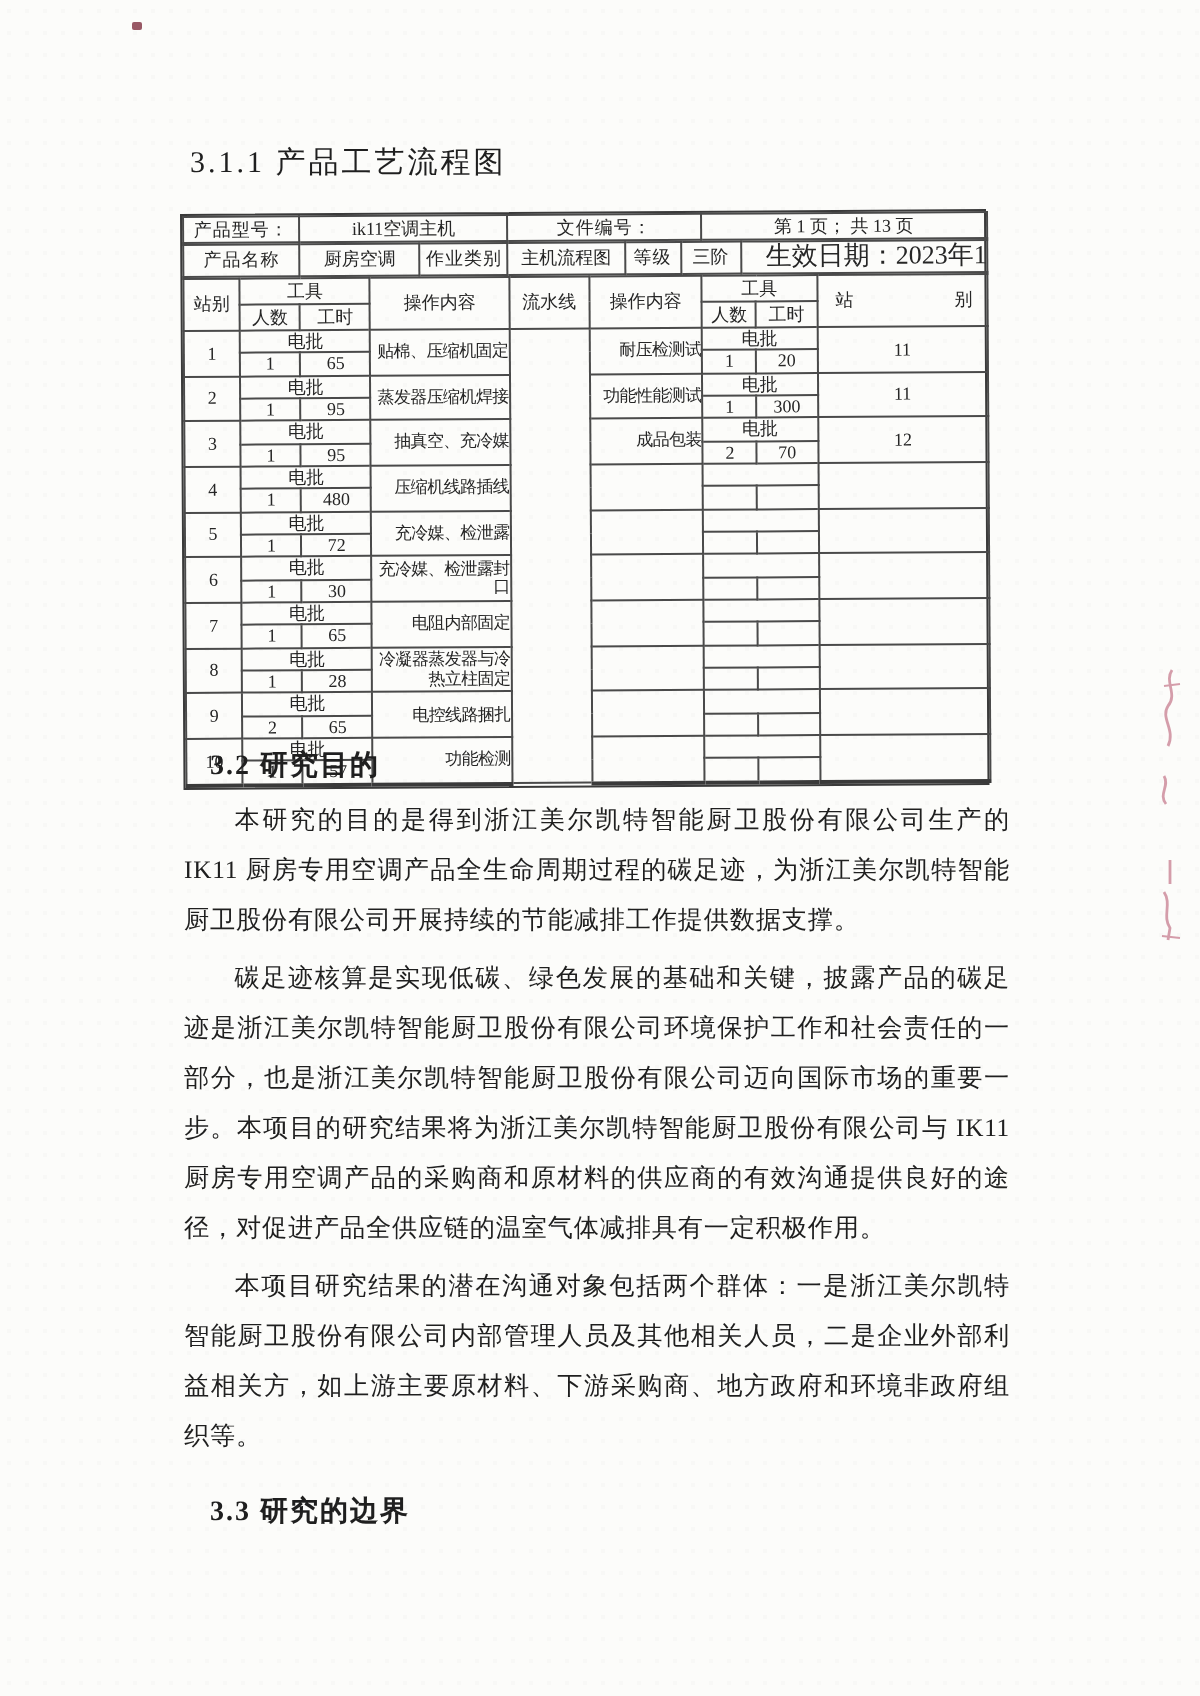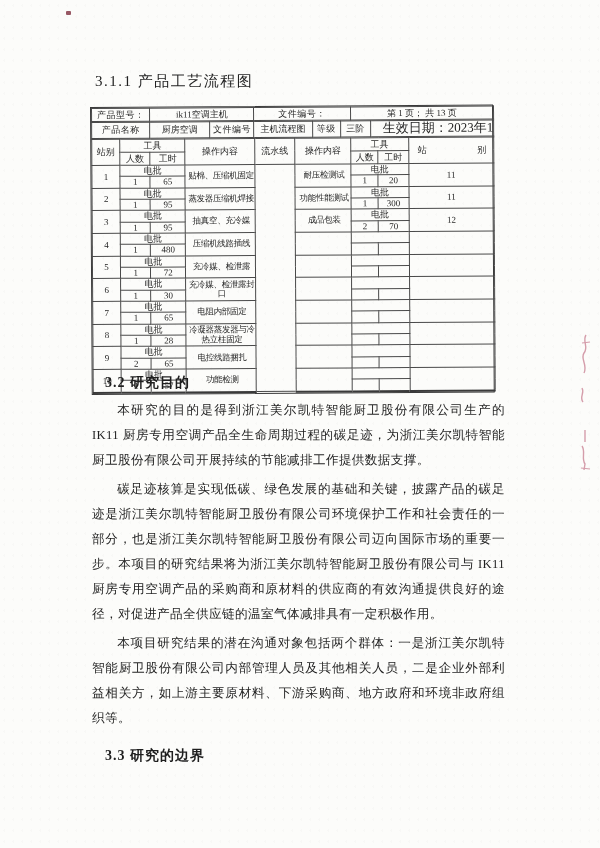--- a/index.html
+++ b/index.html
@@ -32,21 +32,21 @@
   .t-head td{height:12px;}
   .t-head .lbl{letter-spacing:0.5px;}
   .t-head .date{font-size:13px;padding-left:12px;}
   .t-main th{height:12px;}
   .c-stL{word-break:break-all;white-space:normal;line-height:1.3;text-align:center;}
   .c-st-r span{display:inline-block;}
   .c-st-r{text-align:left;}
   .c-st-r .sl{margin-left:9px;}
   .c-st-r .sr{float:right;margin-right:7px;}
   .t-main td{height:10px;}
-  .c-op{font-size:8.5px;text-align:center;padding-left:2px;white-space:normal;line-height:1.1;letter-spacing:-0.3px;}
+  .c-op{font-size:8.5px;text-align:right;padding-left:2px;white-space:normal;line-height:1.1;letter-spacing:-0.3px;}
   .t-main .outer-b{border-bottom:2px solid #3a3a3a;}
   .table-box .frame{border:1.5px solid #3a3a3a;}
 
   
   .body-text{position:absolute;left:88px;top:374px;width:421px;}
   .sec-h{font-size:14px;font-weight:bold;letter-spacing:1px;margin:0 0 6px 17px;}
   .para{
     margin:4px;font-size:12.6px;line-height:25px;text-align:justify;
     text-indent:2em;letter-spacing:0.4px;
   }
@@ -89,21 +89,21 @@
           <col style="width:44px">
           <col style="width:58px">
           <col style="width:28px">
           <col style="width:30px">
           <col style="width:123px">
         </colgroup>
       <tbody>
           <tr>
         <td class="lbl">产品名称</td>
         <td>厨房空调</td>
-        <td class="lbl">文件编号</td>
+        <td class="lbl">作业类别</td>
         <td>主机流程图</td>
         <td class="lbl">等级</td>
         <td>三阶</td>
         <td class="date">生效日期：2023年12月30日</td>
       </tr>
     </tbody>
       </table>
 
     <table class="t-main">
       <colgroup>

